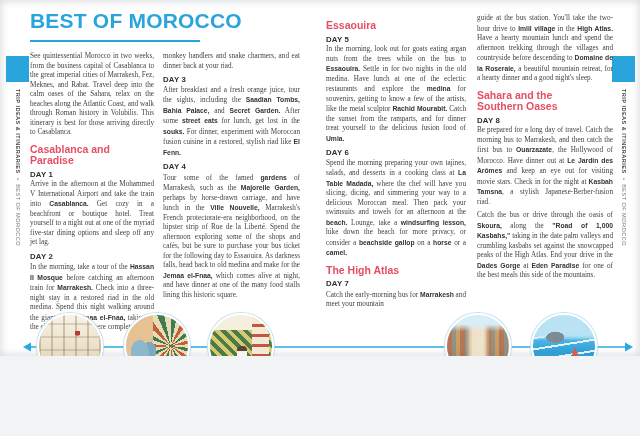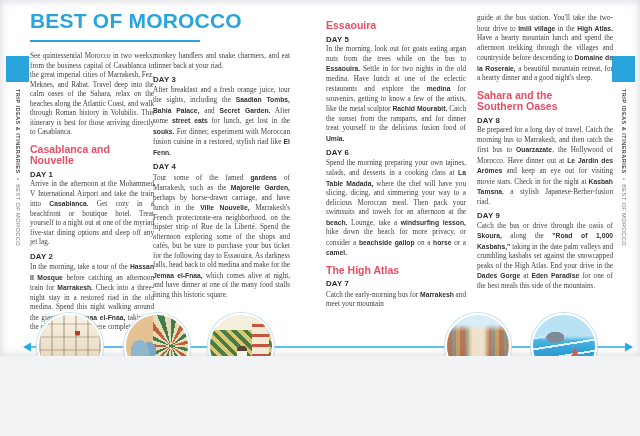--- a/index.html
+++ b/index.html
@@ -29,21 +29,21 @@
   .title{
     position:absolute; left:30px; top:9px;
     font-family:"Liberation Sans", sans-serif;
     font-weight:bold; font-size:21px; letter-spacing:.2px;
     color:var(--cyan);
   }
   .title-rule{ position:absolute; left:30px; top:40px; width:170px; height:2px; background:var(--cyan); }
   
   .col{ position:absolute; font-size:7.2px; line-height:9.5px; text-align:justify; hyphens:auto; }
   .col-1{ left:30px;  top:52px; width:124px; }
-  .col-2{ left:153px; top:52px; width:137px; }
+  .col-2{ left:163px; top:52px; width:137px; }
   .col-3{ left:326px; top:14px; width:140px; }
   .col-4{ left:477px; top:14px; width:136px; }
   .col p.para{ margin:0 0 4px; }
   .col h2.sec{
     font-family:"Liberation Sans", sans-serif;
     color:var(--red); font-size:10.5px; line-height:11.5px;
     margin:6px 0 2px; text-align:left;
   }
   .col-4 h2.sec{ max-width:100px; }
   .col h3.day{
@@ -142,21 +142,21 @@
       <span class="sep">•</span>
       <span class="sub-name">BEST OF MOROCCO</span>
     </div>
   </div>
 
   <h1 class="title">BEST OF MOROCCO</h1>
   <div class="title-rule"></div>
 
   <div class="col col-1">
       <p class="para">See quintessential Morocco in two weeks, from the business capital of Casablanca to the great imperial cities of Marrakesh, Fez, Meknes, and Rabat. Travel deep into the calm oases of the Sahara, relax on the beaches along the Atlantic Coast, and walk through Roman history in Volubilis. This itinerary is best for those arriving directly to Casablanca.</p>
-      <h2 class="sec">Casablanca and Nouvelle</h2>
+      <h2 class="sec">Casablanca and Paradise</h2>
       <h3 class="day">DAY 1</h3>
       <p class="para">Arrive in the afternoon at the Mohammed V International Airport and take the train into <b>Casablanca.</b> Get cozy in a beachfront or boutique hotel. Treat yourself to a night out at one of the myriad five-star dining options and sleep off any jet lag.</p>
       <h3 class="day">DAY 2</h3>
       <p class="para">In the morning, take a tour of the <b>Hassan II Mosque</b> before catching an afternoon train for <b>Marrakesh.</b> Check into a three-night stay in a restored riad in the old medina. Spend this night walking around the giant plaza <b>Jemaa el-Fnaa,</b> taking in the circus-like atmosphere complete with</p>
     </div>
   <div class="col col-2">
       <p class="para">monkey handlers and snake charmers, and eat dinner back at your riad.</p>
       <h3 class="day">DAY 3</h3>
       <p class="para">After breakfast and a fresh orange juice, tour the sights, including the <b>Saadian Tombs, Bahia Palace,</b> and <b>Secret Garden.</b> After some <b>street eats</b> for lunch, get lost in the <b>souks.</b> For dinner, experiment with Moroccan fusion cuisine in a restored, stylish riad like <b>El Fenn.</b></p>
       <h3 class="day">DAY 4</h3>
@@ -170,21 +170,20 @@
       <p class="para">Spend the morning preparing your own tajines, salads, and desserts in a cooking class at <b>La Table Madada,</b> where the chef will have you slicing, dicing, and simmering your way to a delicious Moroccan meal. Then pack your swimsuits and towels for an afternoon at the <b>beach.</b> Lounge, take a <b>windsurfing lesson,</b> hike down the beach for more privacy, or consider a <b>beachside gallop</b> on a <b>horse</b> or a <b>camel.</b></p>
       <h2 class="sec">The High Atlas</h2>
       <h3 class="day">DAY 7</h3>
       <p class="para">Catch the early-morning bus for <b>Marrakesh</b> and meet your mountain</p>
     </div>
   <div class="col col-4">
       <p class="para">guide at the bus station. You'll take the two-hour drive to <b>Imlil village</b> in the <b>High Atlas.</b> Have a hearty mountain lunch and spend the afternoon trekking through the villages and countryside before descending to <b>Domaine de la Roseraie,</b> a beautiful mountain retreat, for a hearty dinner and a good night's sleep.</p>
       <h2 class="sec">Sahara and the Southern Oases</h2>
       <h3 class="day">DAY 8</h3>
       <p class="para">Be prepared for a long day of travel. Catch the morning bus to Marrakesh, and then catch the first bus to <b>Ouarzazate</b>, the Hollywood of Morocco. Have dinner out at <b>Le Jardin des Arômes</b> and keep an eye out for visiting movie stars. Check in for the night at <b>Kasbah Tamsna</b>, a stylish Japanese-Berber-fusion riad.</p>
-      <h3 class="day">DAY 9</h3>
       <p class="para">Catch the bus or drive through the oasis of <b>Skoura,</b> along the <b>"Road of 1,000 Kasbahs,"</b> taking in the date palm valleys and crumbling kasbahs set against the snowcapped peaks of the High Atlas. End your drive in the <b>Dades Gorge</b> at <b>Eden Paradise</b> for one of the best meals this side of the mountains.</p>
     </div>
 
   <svg class="timeline" width="640" height="18">
     <line x1="30" y1="9" x2="626" y2="9" stroke="#29ABE2" stroke-width="1.6"></line>
     <polygon points="31,4.5 31,13.5 23,9" fill="#29ABE2"></polygon>
     <polygon points="625,4.5 625,13.5 633,9" fill="#29ABE2"></polygon>
   </svg>
 
   <div class="stop" style="left:18px">

